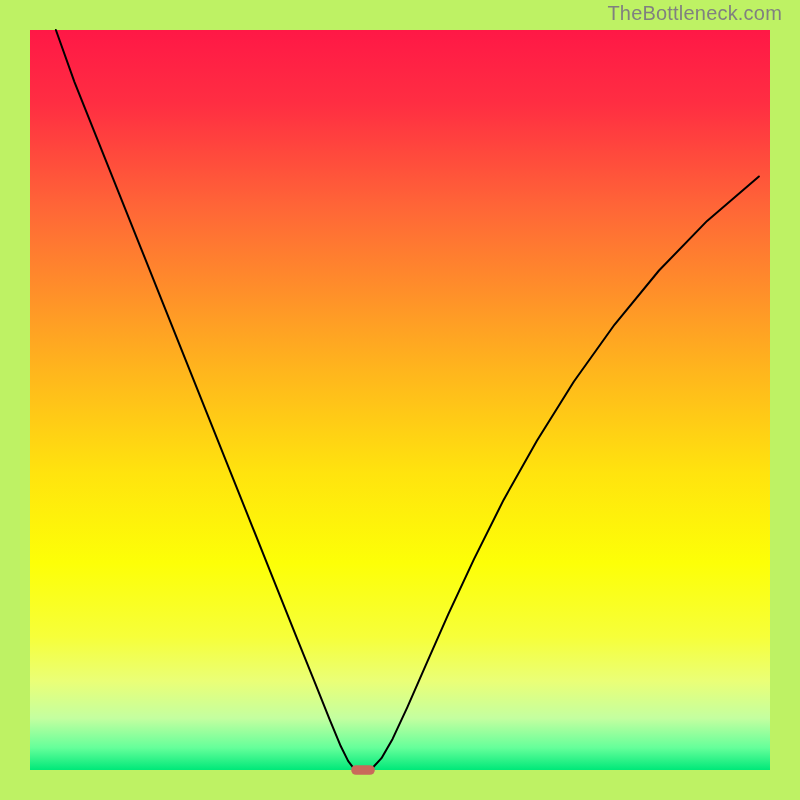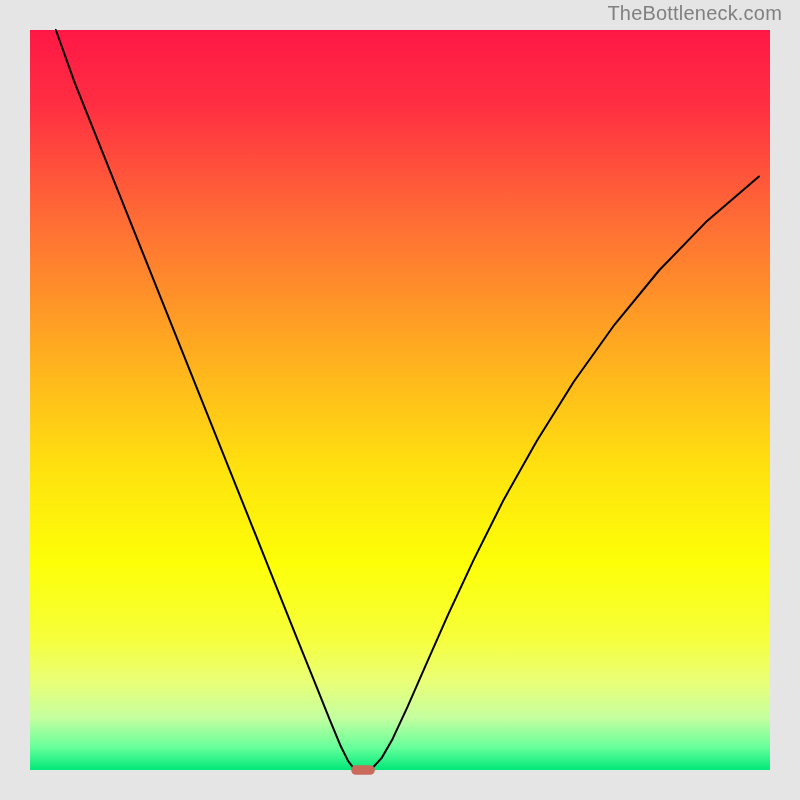--- a/index.html
+++ b/index.html
@@ -7,21 +7,21 @@
     padding: 0;
     width: 800px;
     height: 800px;
     overflow: hidden;
     font-family: Arial, Helvetica, sans-serif;
   }
   .container {
     position: relative;
     width: 800px;
     height: 800px;
-    background: #e5e5e5;
+    background: #bef264;
   }
   .watermark {
     position: absolute;
     top: 2px;
     right: 18px;
     color: #808080;
     font-size: 20px;
     font-weight: 500;
     z-index: 10;
     letter-spacing: 0.2px;

